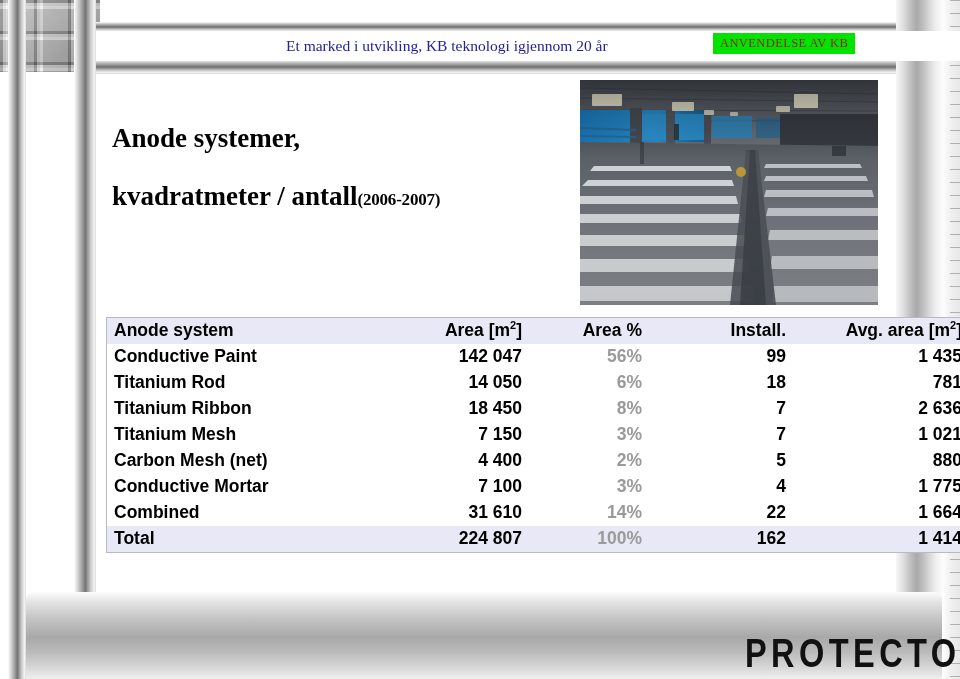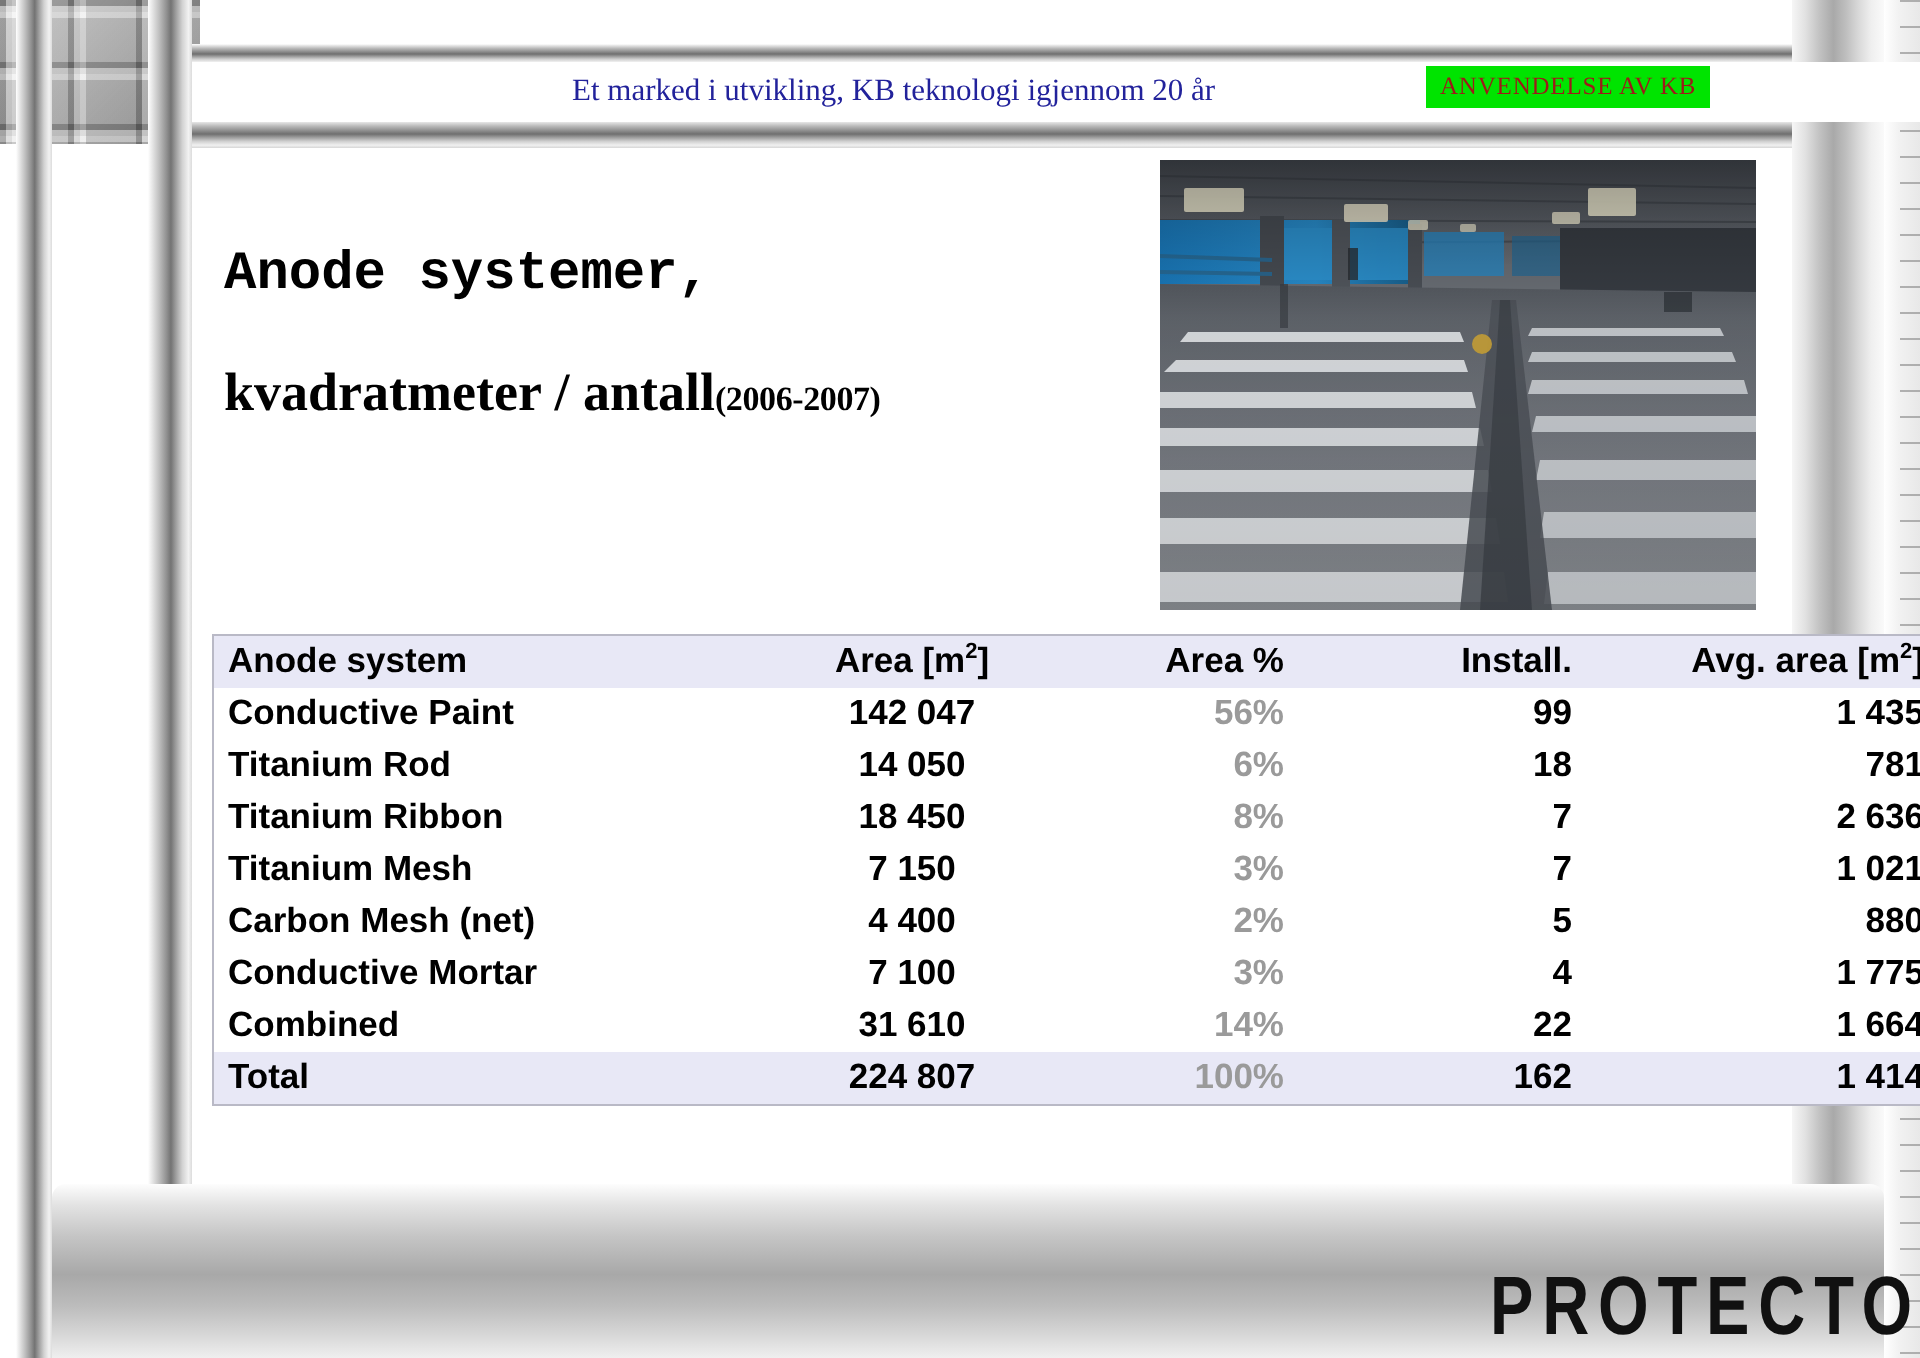--- a/index.html
+++ b/index.html
@@ -129,21 +129,20 @@
     left: 112px;
     top: 124px;
     width: 460px;
     font-family: "Liberation Serif", serif;
     color: #000000;
   }
   #title-line1 {
     font-size: 27px;
     font-weight: bold;
     line-height: 1.05;
-    font-family: Liberation Mono, monospace;
   }
   #title-line2 {
     font-size: 27px;
     font-weight: bold;
     margin-top: 30px;
     line-height: 1.05;
   }
   #title-years {
     font-size: 17px;
     font-weight: bold;
@@ -182,21 +181,21 @@
     height: 26px;
     font-size: 17.5px;
     font-weight: bold;
     color: #000000;
     white-space: nowrap;
     line-height: 1;
   }
   thead tr, tr.total-row { background: #e8e8f6; }
   th { text-align: right; }
   th.col-name, td.col-name { text-align: left; width: 268px; padding-left: 7px; }
-  .col-area    { width: 132px; text-align: center; }
+  .col-area    { width: 132px; text-align: right; }
   .col-pct     { width: 112px; text-align: right; color: #9a9a9a; padding-right: 18px; }
   .col-install { width: 122px; text-align: right; padding-right: 22px; margin-top: 15px; }
   .col-avg     { width: 150px; text-align: right; padding-right: 7px; }
   th.col-pct   { color: #000000; }
   sup { font-size: 11px; vertical-align: super; line-height: 0; }
 
   
   #protector {
     position: absolute;
     left: 745px;

